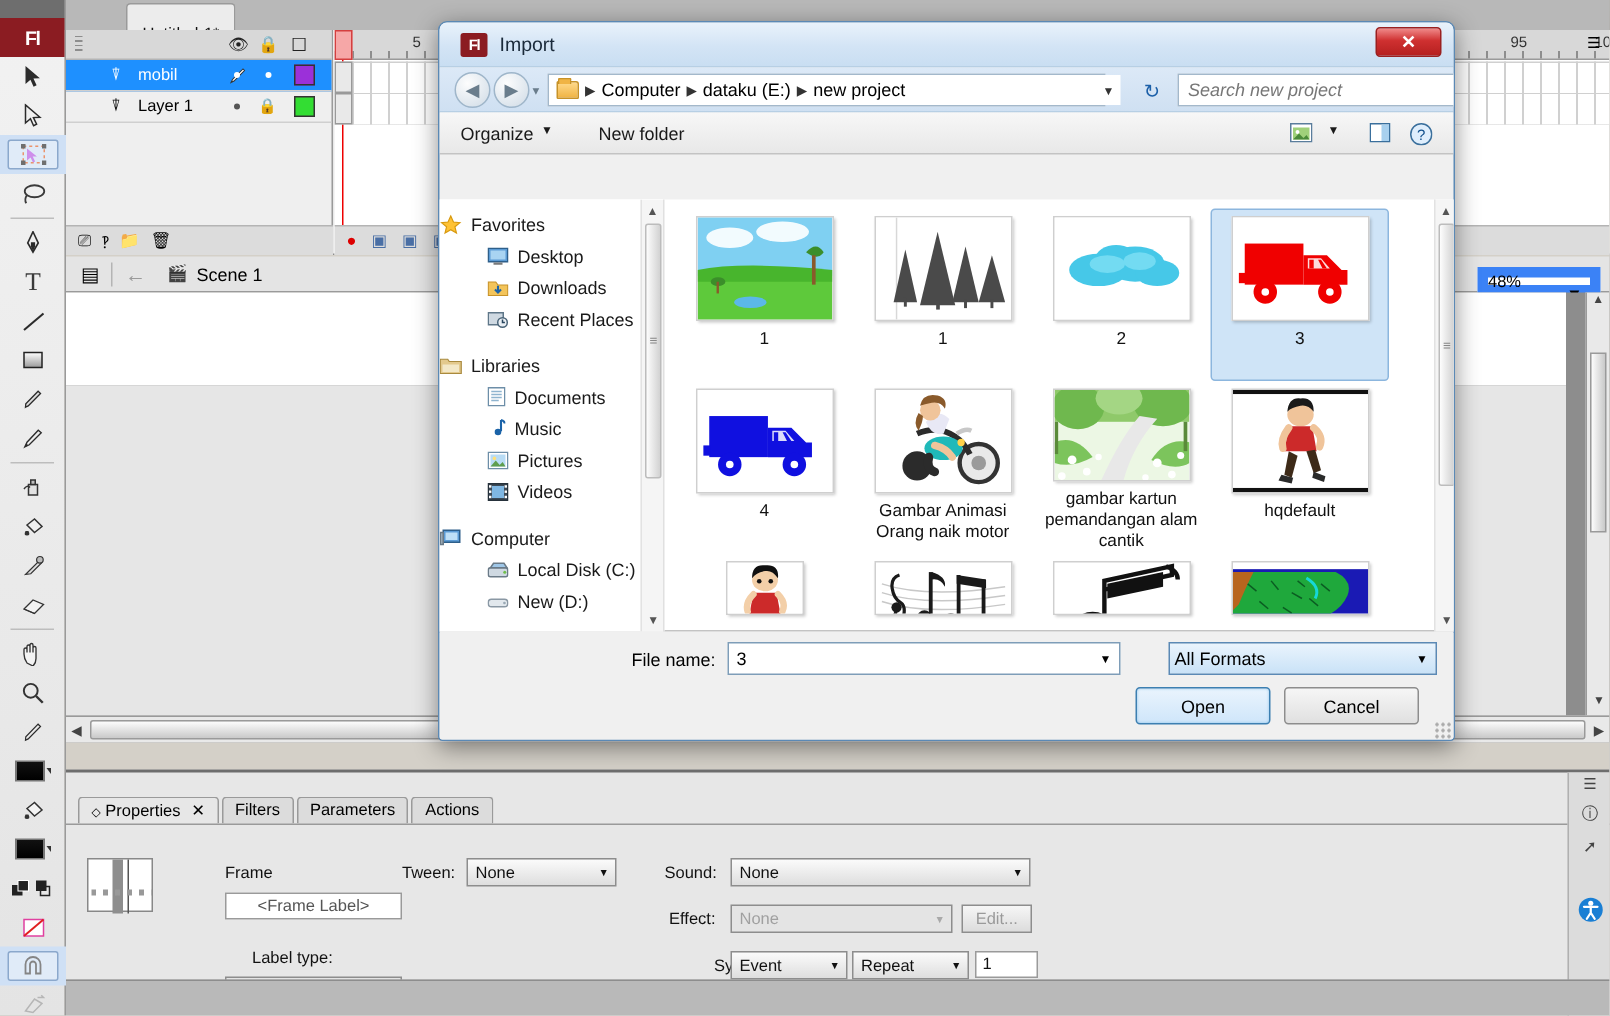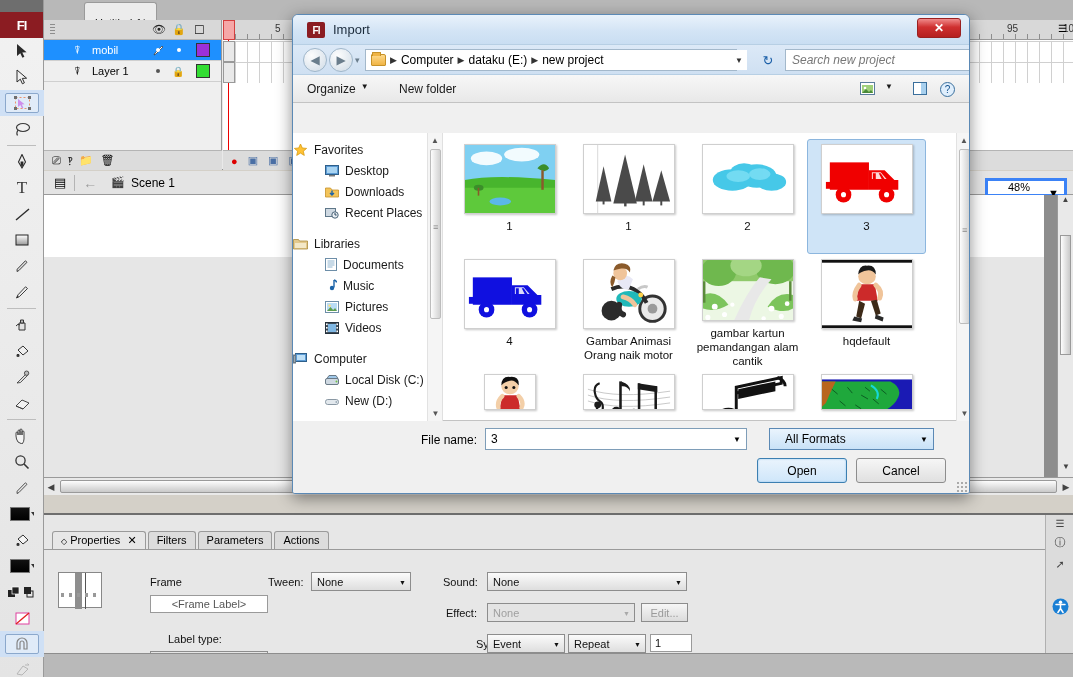--- a/index.html
+++ b/index.html
@@ -105,22 +105,22 @@
     border-top:1px solid #b4b4b4; display:flex; align-items:center; gap:10px; padding-left:8px;}
 
   
   #edit-bar{
     position:absolute; left:44px; top:171px; width:1029px; height:24px;
     background:#e4e4e4; border-bottom:1px solid #9a9a9a; display:flex; align-items:center;
   }
   .eb-sep{ width:1px; height:16px; background:#b4b4b4; margin:0 8px;}
   #zoom-box{
     position:absolute; right:6px; top:178px; width:82px; height:19px;
-    background:#fff; border:3px solid #3b82f6; font-size:11px;
-    display:flex; padding-left:20px;
+    background:#fff; border:7px solid #3b82f6; font-size:11px;
+    display:flex; align-items:center; padding-left:0;
   }
   #zoom-box .arr{ position:absolute; right:5px; top:6px;}
 
   
   #stage-area{
     position:absolute; left:44px; top:195px; width:1029px; height:300px; background:#8d8d8d;
   }
   #stage-white{ position:absolute; left:0; top:0; width:1000px; height:62px; background:#fff;}
   #stage-grey{ position:absolute; left:0; top:62px; width:1000px; height:220px; background:#e6e6e6;}
   #canvas-vscroll{ position:absolute; right:0; top:0; width:16px; height:282px;
@@ -245,23 +245,23 @@
   #file-scroll .up,#file-scroll .dn{ height:15px; display:flex;align-items:center;justify-content:center;
     font-size:8px;color:#555;}
   #file-scroll .th{ position:absolute; left:2px; top:16px; width:11px; height:175px;
     background:linear-gradient(to right,#fdfdfd,#d2d2d2); border:1px solid #bcbcbc; border-radius:2px;}
   #file-scroll .th::after{content:"≡";position:absolute;left:2px;top:75px;font-size:9px;color:#888;}
   #dlg-footer{ position:absolute; left:0; top:407px; width:678px; height:73px; background:#f0f0f0;}
   #fn-label{ position:absolute; left:128px; top:11px; font-size:12px;}
   #fn-input{ position:absolute; left:192px; top:6px; width:262px; height:22px; background:#fff;
     border:1px solid #7e9db8; display:flex; align-items:center; padding-left:5px; font-size:12px;}
   #fn-arrow{ position:absolute; right:5px; top:6px; font-size:8px;}
-  #filter-dd{ position:absolute; left:476px; top:6px; width:165px; height:22px;
+  #filter-dd{ position:absolute; left:486px; top:6px; width:179px; height:22px;
     background:linear-gradient(#eaf4fd,#c9e2f7); border:1px solid #5b89b5;
-    display:flex; align-items:center; padding-left:15px; font-size:12px; }
+    display:flex; align-items:center; padding-left:3px; font-size:12px; }
   #filter-arrow{ position:absolute; right:5px; top:6px; font-size:8px;}
   .dlgbtn{ position:absolute; top:36px; width:90px; height:25px; font-size:12px;
     display:flex; align-items:center; justify-content:center; border-radius:3px;}
   #open-btn{ left:464px; background:linear-gradient(#eaf4fd,#cfe6fa); border:1px solid #3c7fb1;
     box-shadow:0 0 2px #8ec3ea inset;}
   #cancel-btn{ left:563px; background:linear-gradient(#f6f6f6,#e0e0e0); border:1px solid #8d8d8d;}
   #dlg-grip{ position:absolute; right:3px; bottom:2px; width:12px; height:12px;
     background:
       radial-gradient(circle,#aaa 1px, transparent 1.2px) 0 0/4px 4px;}
 </style>

